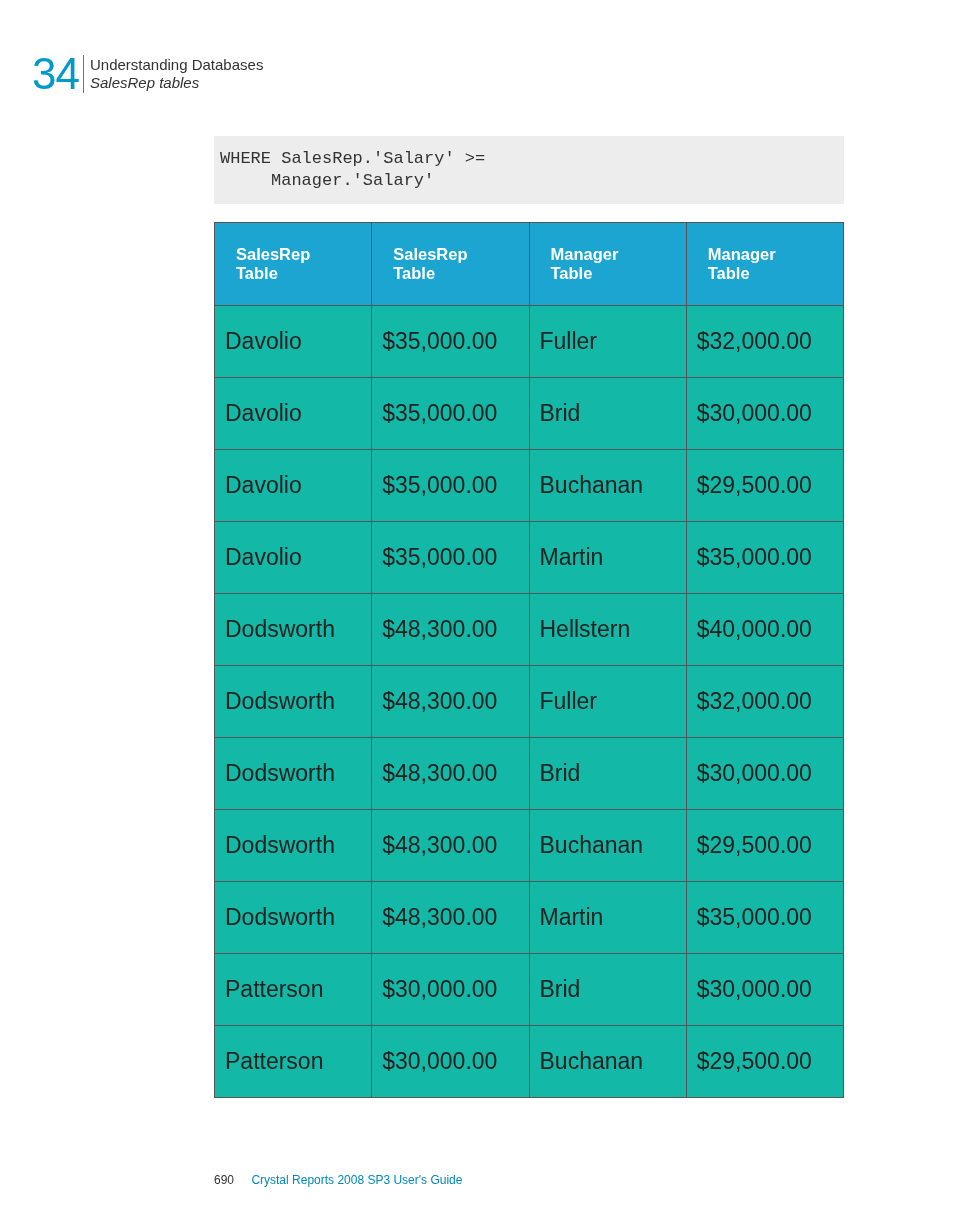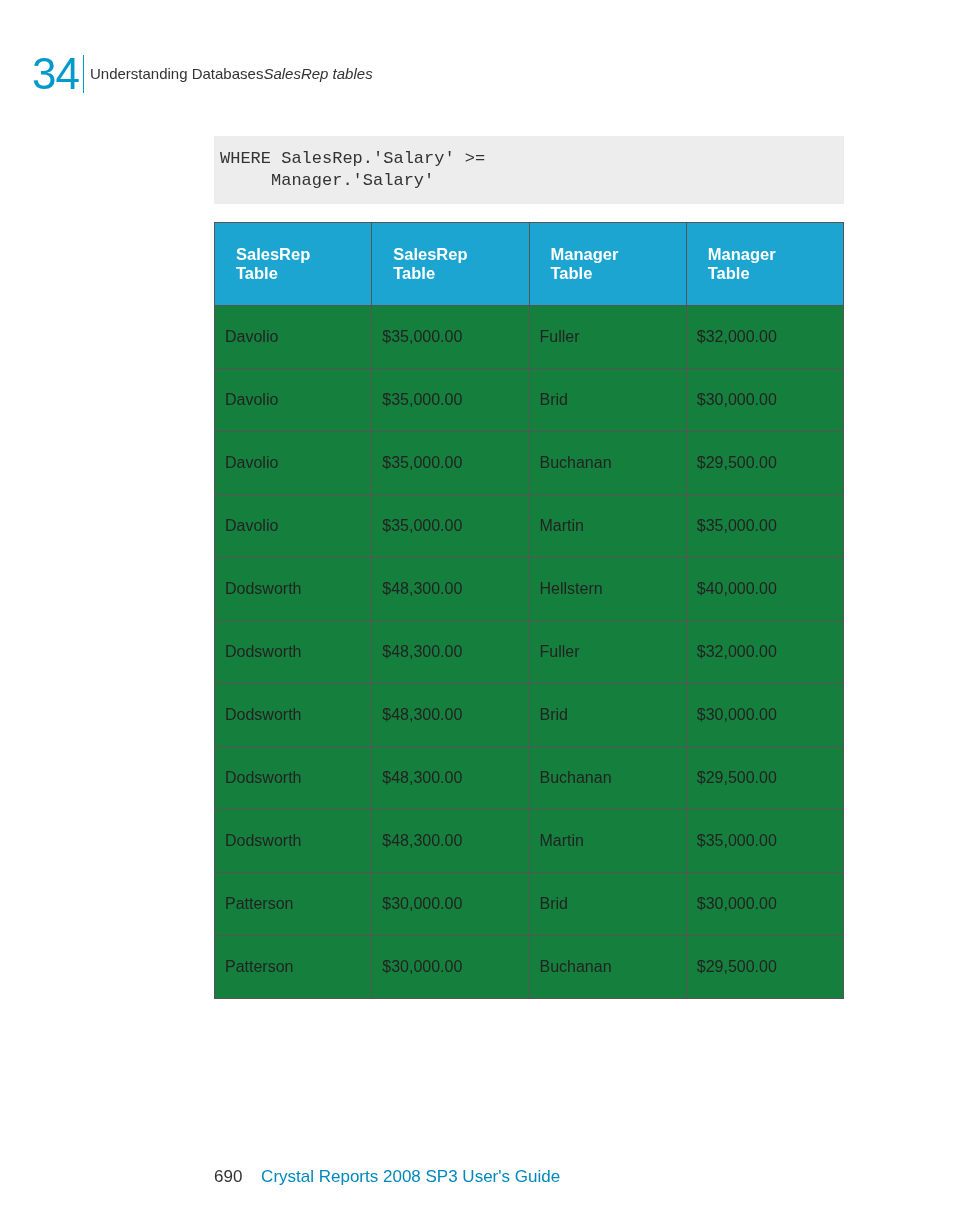--- a/index.html
+++ b/index.html
@@ -29,21 +29,21 @@
     letter-spacing: -1px;
   }
   .chapter-divider {
     width: 1px;
     height: 38px;
     background: #0099cc;
     margin: 0 6px 0 4px;
   }
   .header-titles {
     display: flex;
-    flex-direction: row;
+    flex-direction: column;
     justify-content: center;
   }
   .chapter-title {
     font-size: 15px;
     color: #333333;
     line-height: 1.2;
   }
   .section-title {
     font-size: 15px;
     font-style: italic;
@@ -81,29 +81,29 @@
     font-weight: bold;
     text-align: left;
     padding: 22px 21px;
     border: 1px solid #555555;
     font-size: 16.5px;
     width: 25%;
   }
   table.data-table td {
     border: 1px solid #555555;
     padding: 22px 10px;
-    font-size: 16px;
+    font-size: 23px;
     color: #222222;
-    background: #15803d;
+    background: #14b8a6;
   }
   .page-footer {
     position: absolute;
     bottom: 40px;
     left: 214px;
-    font-size: 17px;
+    font-size: 12px;
   }
   .page-number {
     color: #333333;
     margin-right: 14px;
   }
   .guide-title {
     color: #0088bb;
   }
 </style>
 </head>

